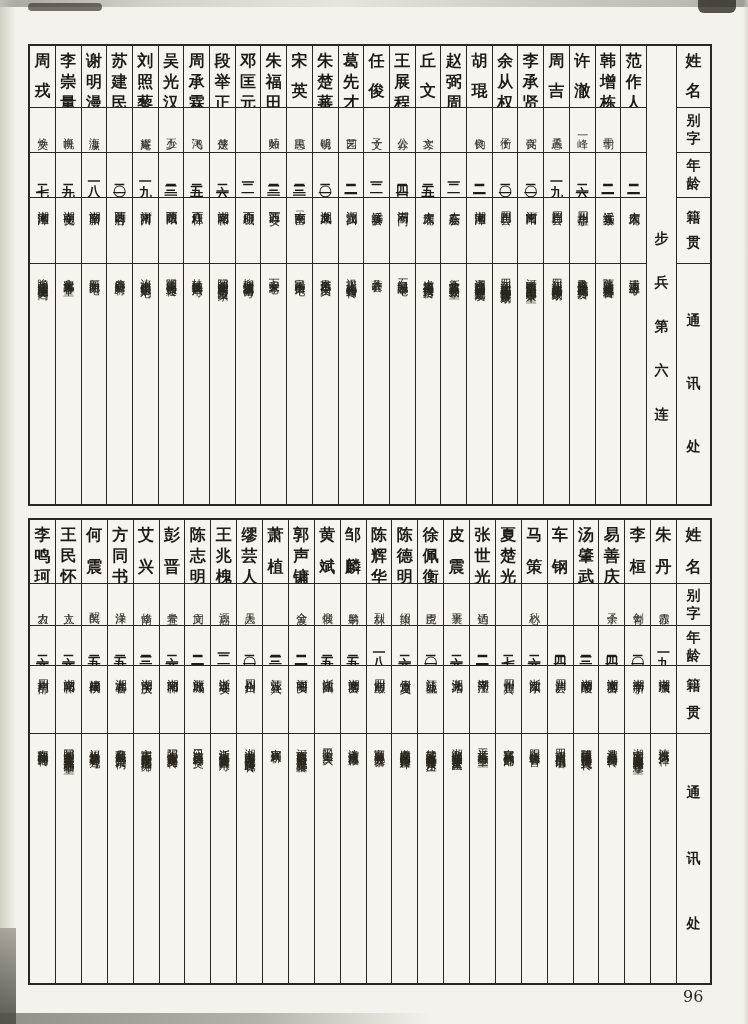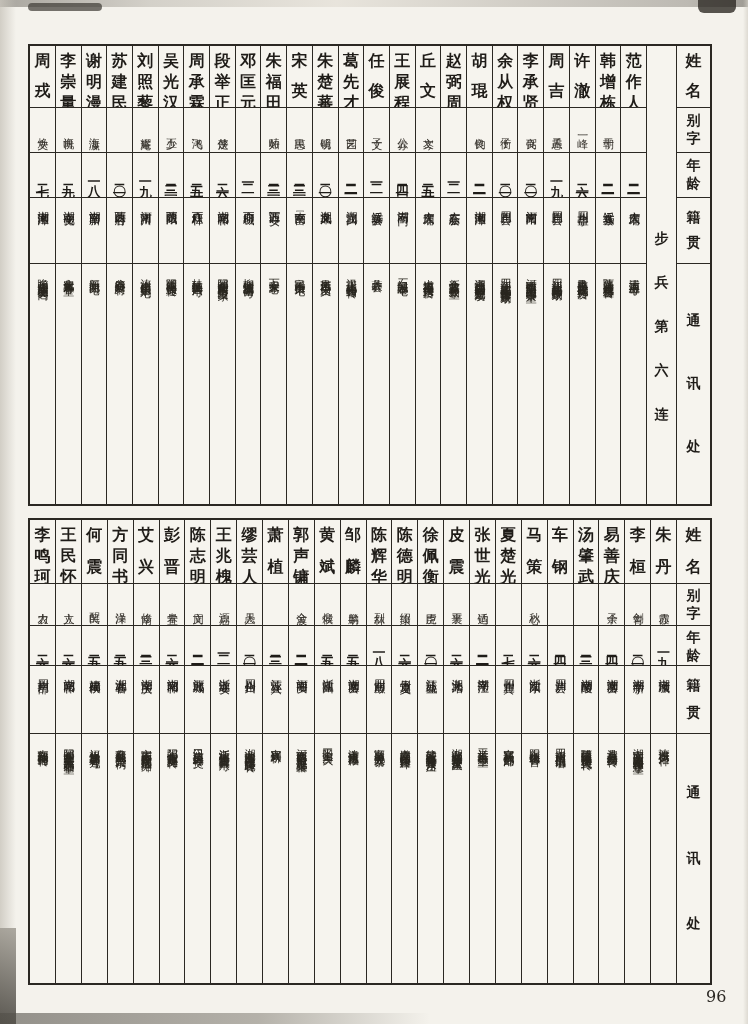--- a/index.html
+++ b/index.html
@@ -62,21 +62,21 @@
   
   .stack{display:flex;flex-direction:column;align-items:center;height:100%;box-sizing:border-box;}
   .cell.r-name .stack{justify-content:space-between;padding:5px 0;font-size:16px;font-weight:bold;}
   .hdr-col .stack{justify-content:space-evenly;padding:3px 0;font-size:14px;font-weight:bold;letter-spacing:0;}
   .section-col{justify-content:flex-start;}
   .section-stack{display:flex;flex-direction:column;align-items:center;gap:26px;padding-top:184px;
     font-size:14px;font-weight:bold;height:100%;box-sizing:border-box;}
   .hdr-col .cell,.section-col .cell{justify-content:center;}
   .section-col .cell{border-bottom:none;height:100%;}
 
-  .page-number{position:absolute;left:706px;top:987px;font-size:16px;color:#2b2823;
+  .page-number{position:absolute;left:683px;top:987px;font-size:16px;color:#2b2823;
     font-family:"DejaVu Serif",serif;}
 </style>
 </head>
 <body>
 
 <div class="page">
   <div class="art top-strip"></div>
   <div class="art blob-tl"></div>
   <div class="art blob-tr"></div>
   <div class="art left-edge"></div>

